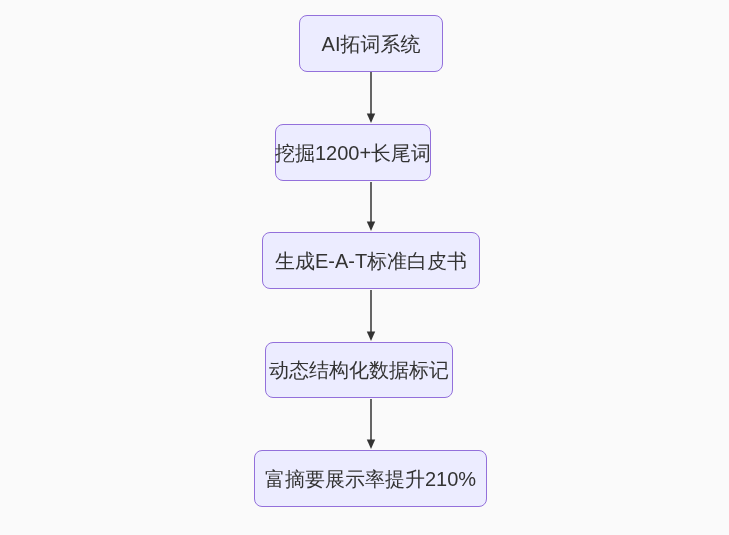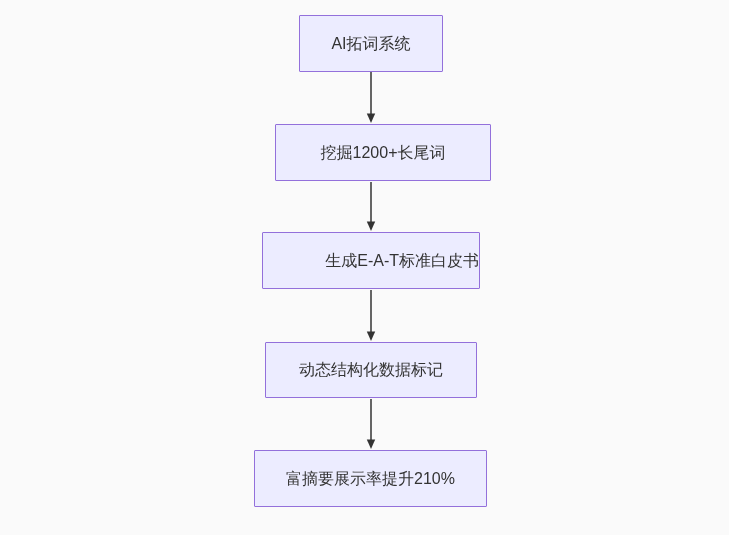--- a/index.html
+++ b/index.html
@@ -31,31 +31,31 @@
     stroke: none;
   }
   .node {
     position: absolute;
     box-sizing: border-box;
     display: flex;
     align-items: center;
     justify-content: center;
     background: var(--node_fill, #ECECFF);
     border: 1px solid var(--node_border, #9370DB);
-    border-radius: 1px;
+    border-radius: 8px;
     color: var(--text, #333333);
-    font-size: 16px;
+    font-size: 20px;
     line-height: 1;
     text-align: center;
     white-space: nowrap;
   }
   .n1 { left: 299px; top: 15px;  width: 144px; height: 57px; }
-  .n2 { left: 275px; top: 124px; width: 216px; height: 57px; }
-  .n3 { left: 262px; top: 232px; width: 218px; height: 57px; justify-content: flex-end; }
-  .n4 { left: 265px; top: 342px; width: 212px; height: 56px; }
+  .n2 { left: 275px; top: 124px; width: 156px; height: 57px; }
+  .n3 { left: 262px; top: 232px; width: 218px; height: 57px; }
+  .n4 { left: 265px; top: 342px; width: 188px; height: 56px; }
   .n5 { left: 254px; top: 450px; width: 233px; height: 57px; justify-content: center; }
 </style>
 </head>
 <body>
 
 <div class="canvas">
 
   <svg class="edges" width="729" height="535" viewBox="0 0 729 535" aria-hidden="true">
     <g>
       <line x1="371" y1="72" x2="371" y2="115"></line>

